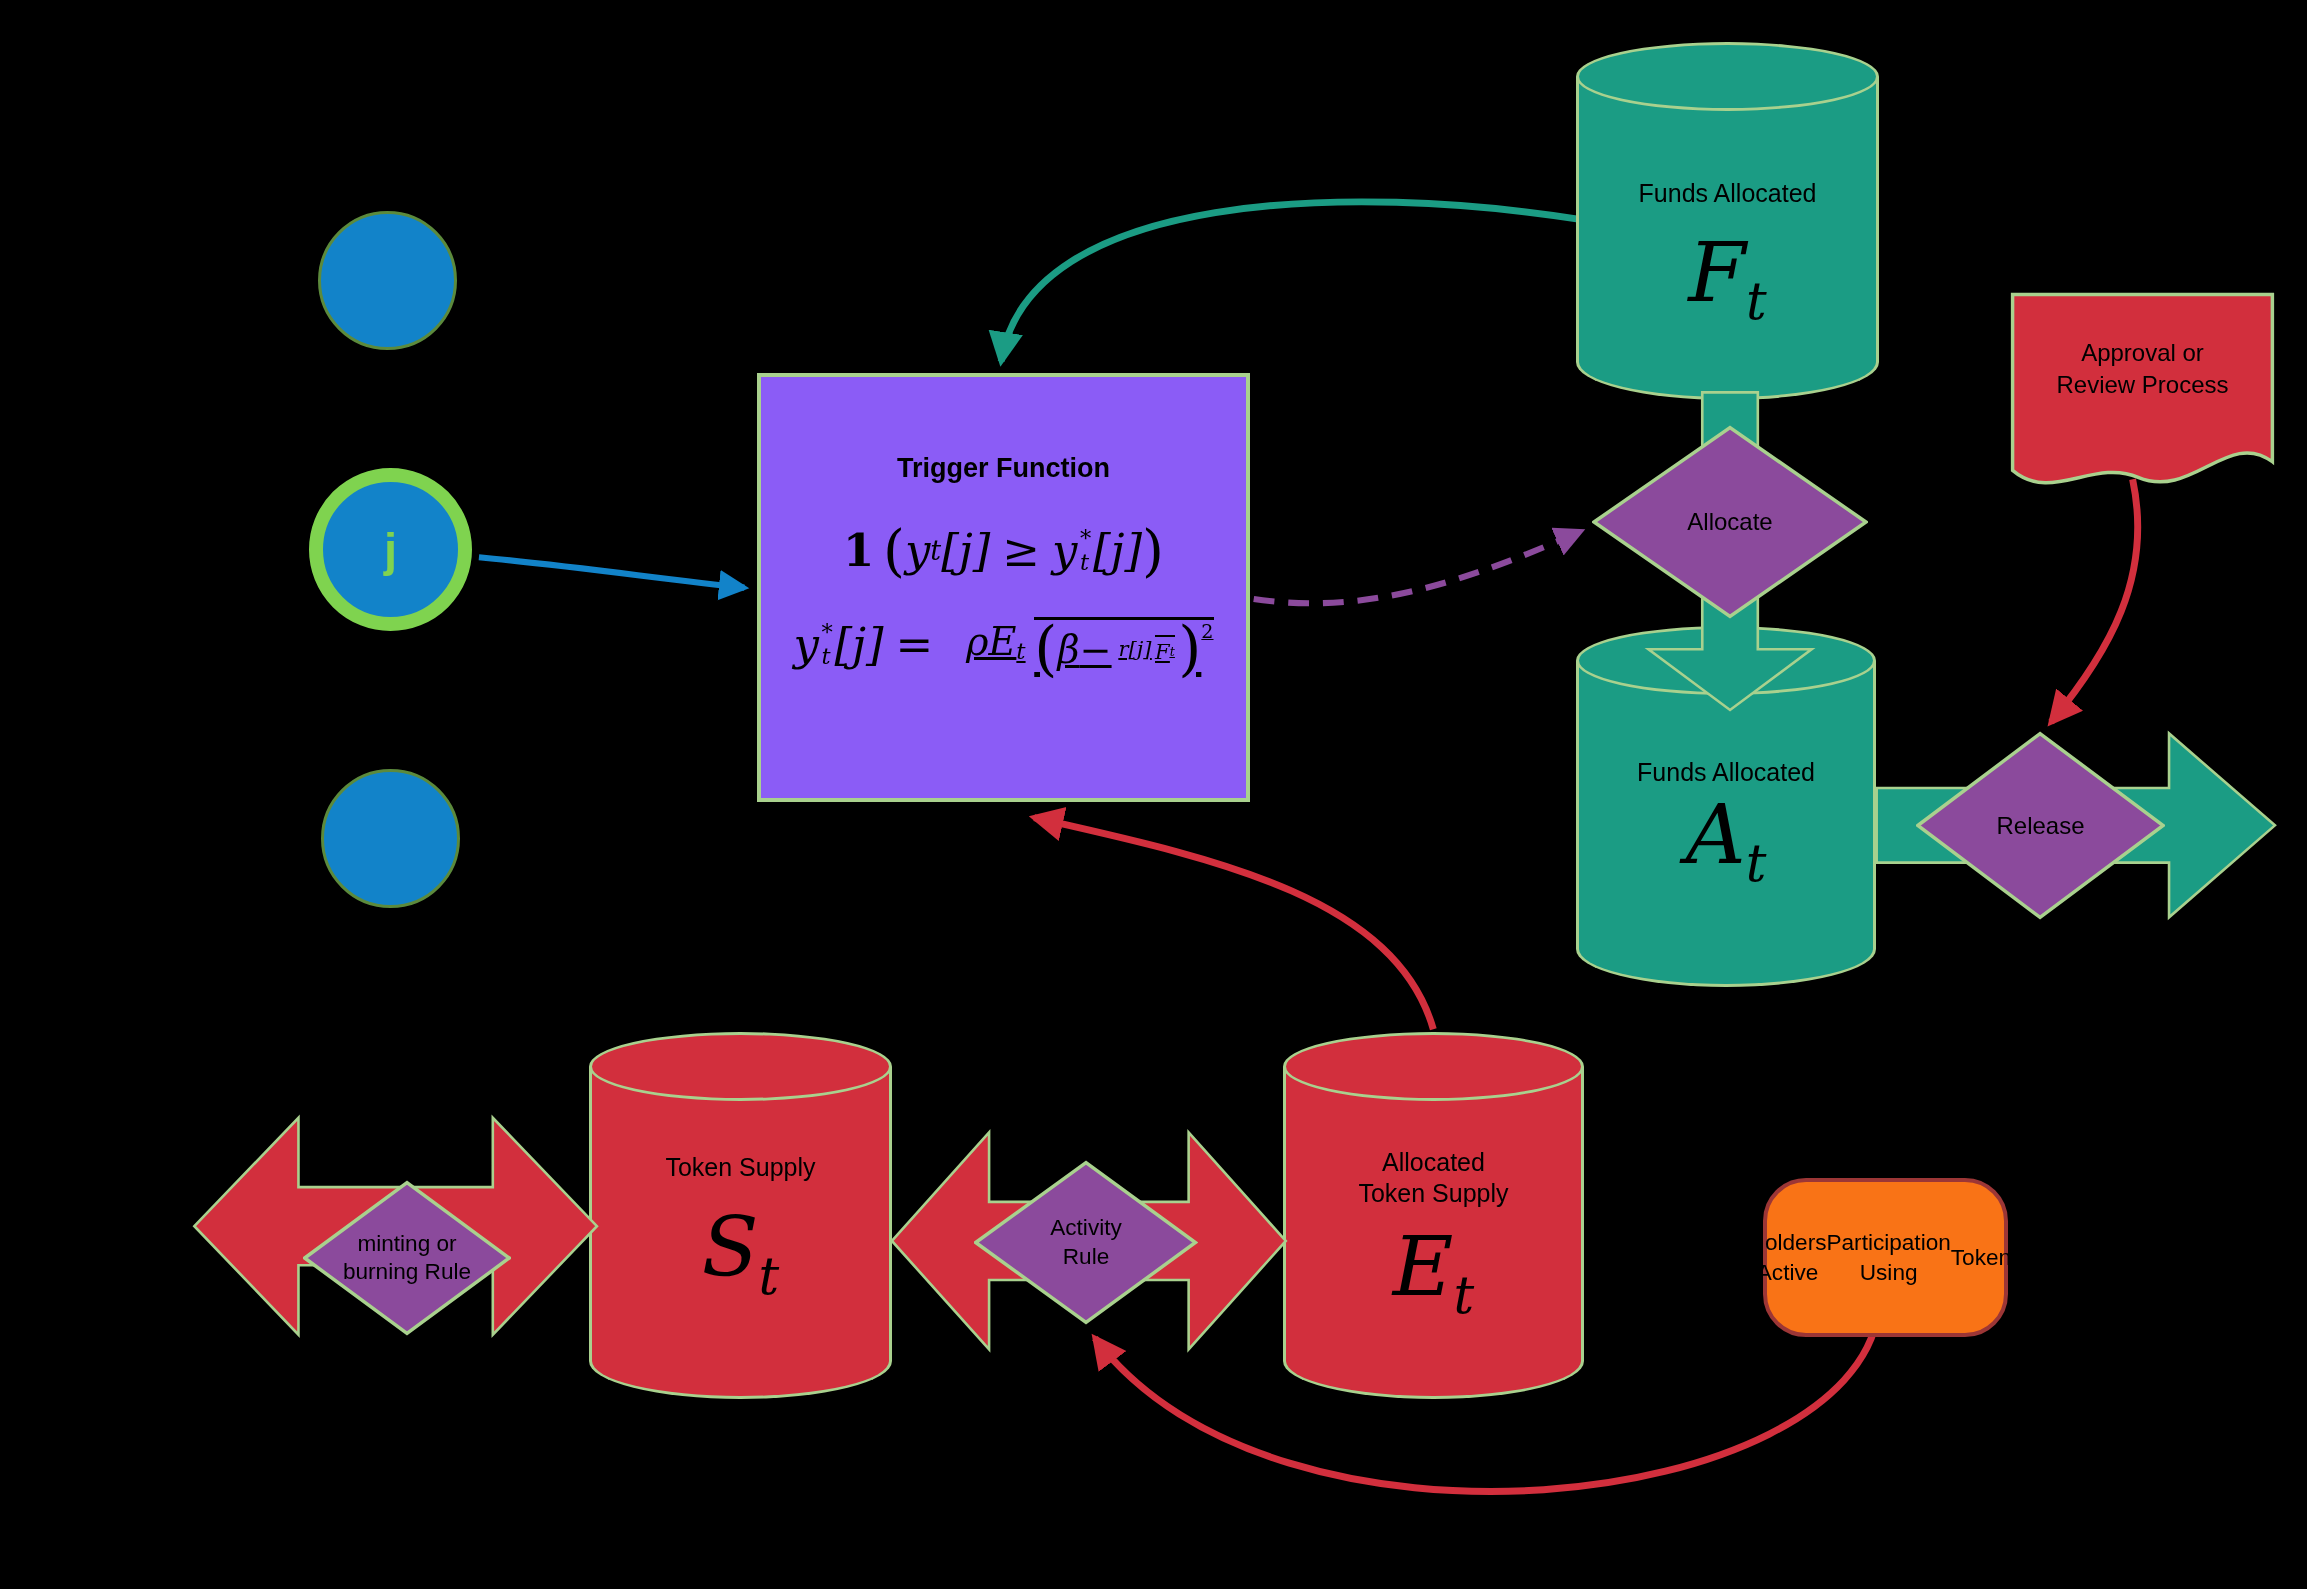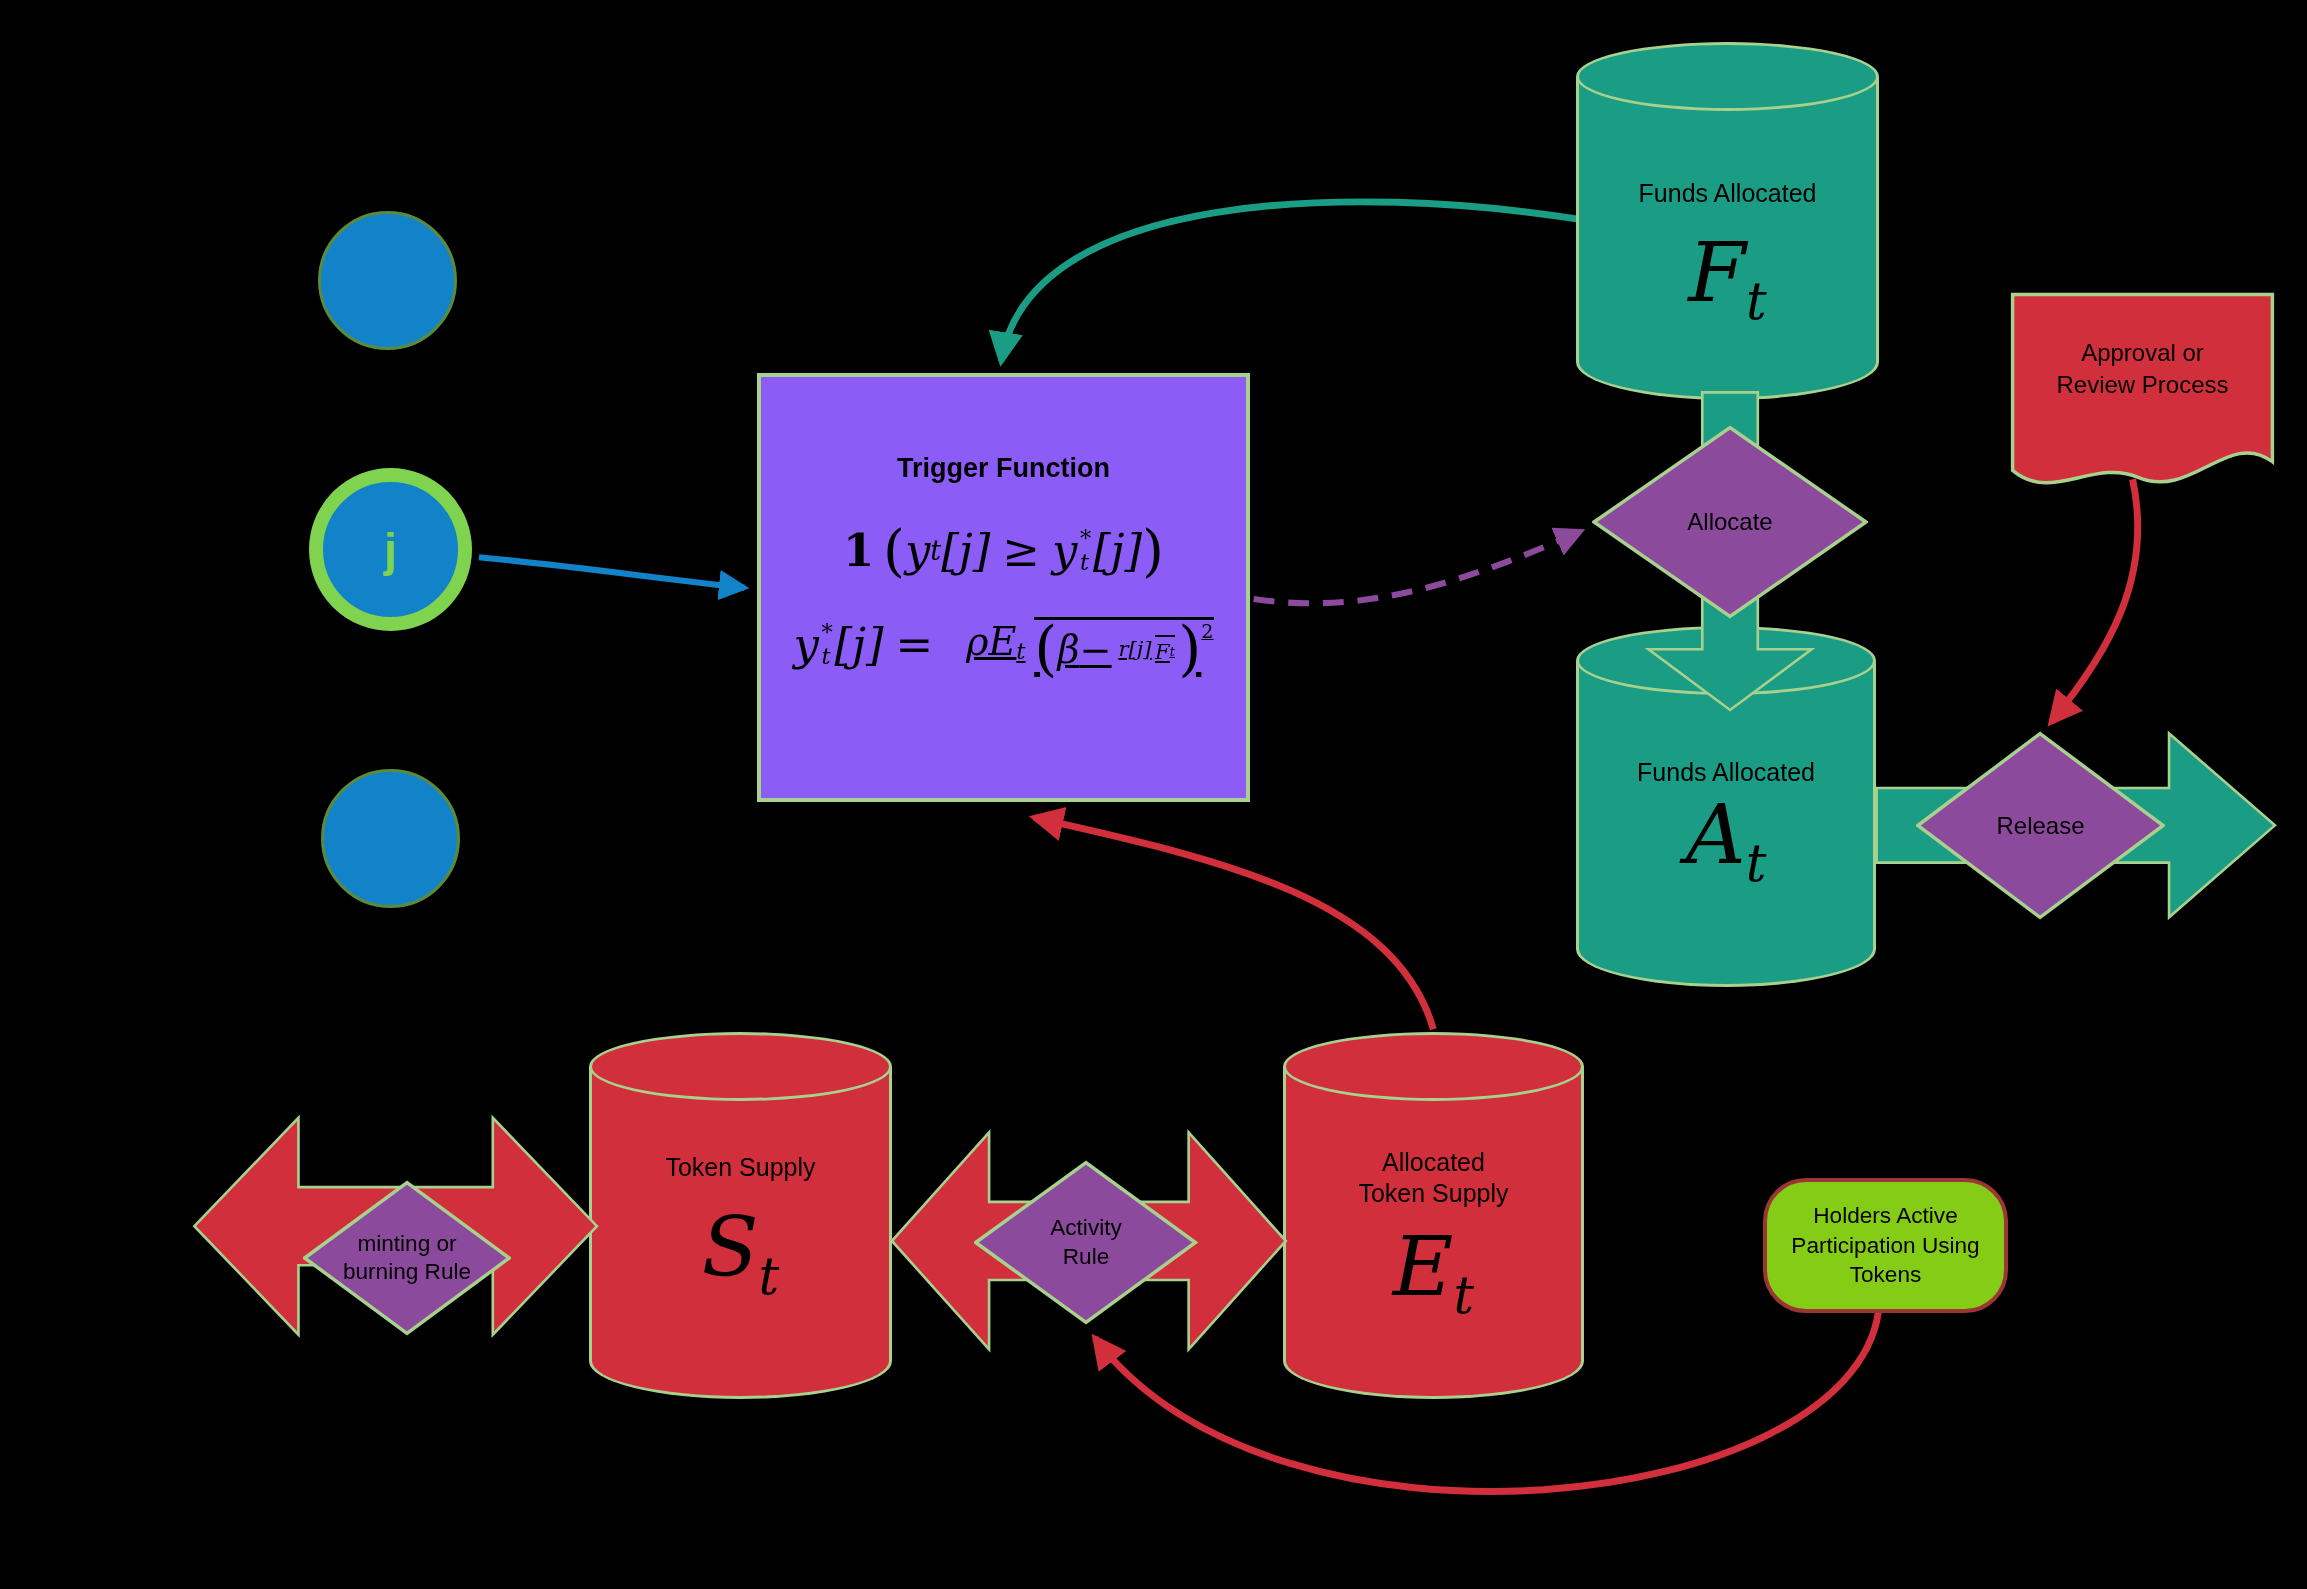--- a/index.html
+++ b/index.html
@@ -95,23 +95,23 @@
   
   #flag { left: 2010px; top: 292px; width: 265px; height: 213px; }
   #flag svg { position: absolute; inset: 0; }
   #flag .flag-text {
     position: absolute; left: 0; right: 0; top: 45px; z-index: 2;
     text-align: center; font-size: 24px; line-height: 1.35;
   }
 
   
   #holders {
-    left: 1763px; top: 1178px; width: 245px; height: 135px;
-    background: #84cc16; border: 4.3px solid #9c3636; border-radius: 43px;
-    display: flex; flex-direction: column; align-items: center; justify-content: center;
+    left: 1763px; top: 1178px; width: 245px; height: 159px;
+    background: #f97316; border: 4.3px solid #9c3636; border-radius: 43px;
+    display: flex; flex-direction: row; align-items: center; justify-content: center;
     text-align: center; font-size: 22.6px; line-height: 1.3;
   }
 
   
   .agent-circle { border-radius: 50%; background: #1283c9; }
   #circle-top    { left: 318px; top: 211px; width: 139px; height: 139px; border: 3.5px solid #5c8a3c; }
   #circle-bottom { left: 321px; top: 769px; width: 139px; height: 139px; border: 3.5px solid #5c8a3c; }
   #circle-j {
     left: 309px; top: 468px; width: 163px; height: 163px;
     border: 14px solid #7fd34f; border-radius: 50%; background: #1283c9;

